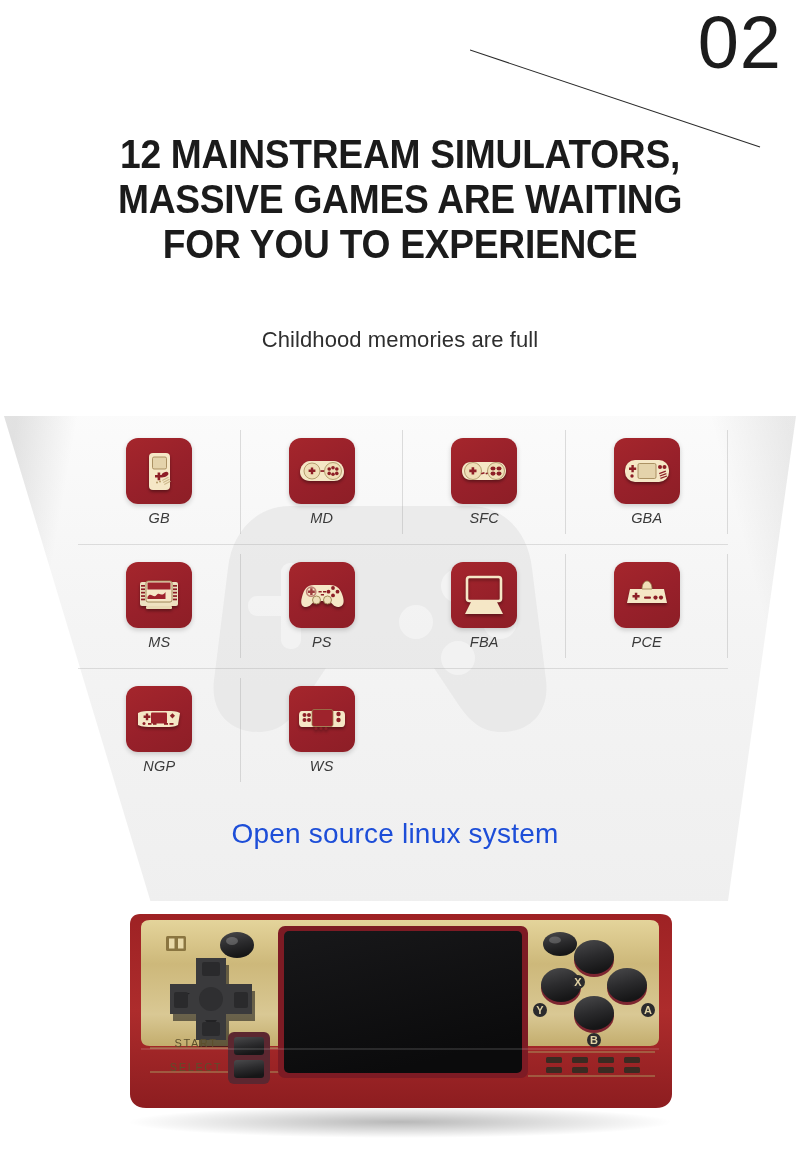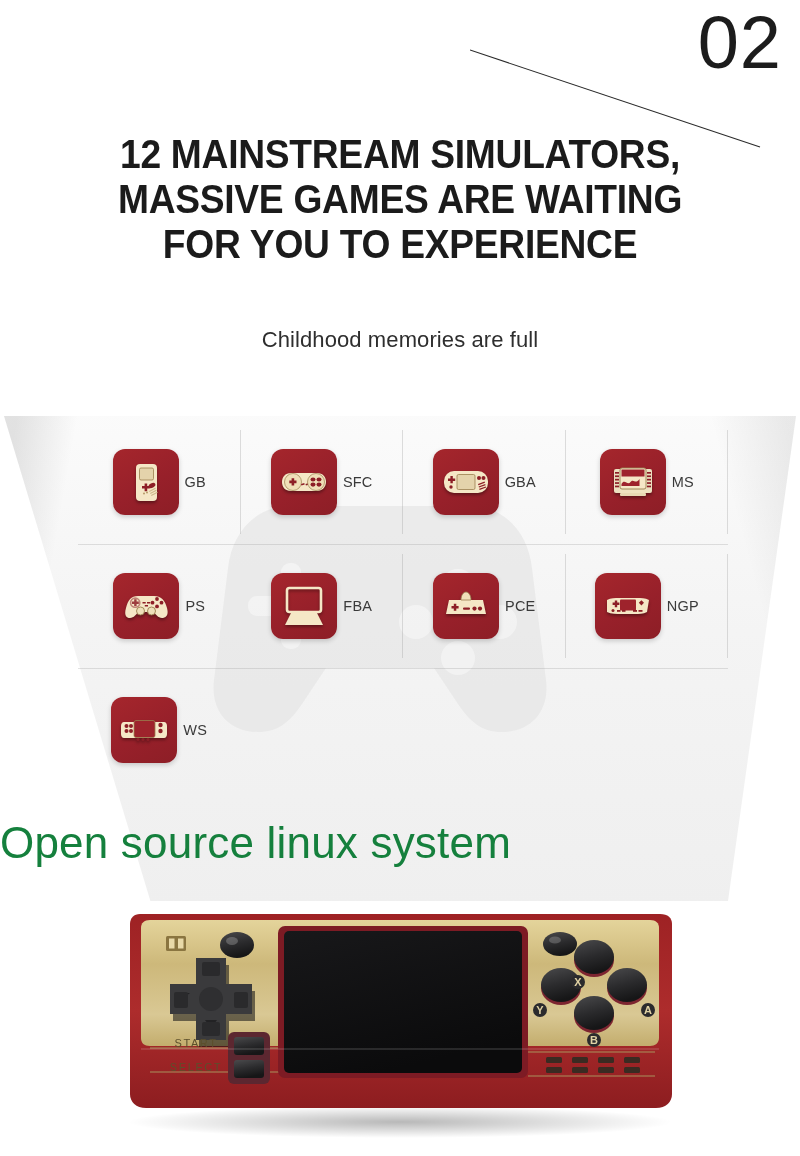--- a/index.html
+++ b/index.html
@@ -52,22 +52,22 @@
     position:absolute; left:170px; top:40px; width:420px; height:330px;
     opacity:0.55; pointer-events:none;
   }
 
   
   .grid {
     position:absolute; left:78px; top:14px; width:650px; height:372px;
     display:grid; grid-template-columns:repeat(4,1fr); grid-template-rows:repeat(3,1fr);
   }
   .cell {
-    position:relative; display:flex; flex-direction:row;
-    align-items:center; justify-content:center; gap:6px;
+    position:relative; display:flex; flex-direction:column;
+    align-items:center; justify-content:center; gap:6px;font-style:italic;
   }
   .cell::after {
     content:""; position:absolute; right:0; top:8%; height:84%;
     width:1px; background:rgba(150,150,150,0.30);
   }
   .cell.nosep::after { display:none; }
   .rowline {
     position:absolute; left:0; width:100%; height:1px;
     background:rgba(150,150,150,0.28);
   }
@@ -77,22 +77,22 @@
     display:flex; align-items:center; justify-content:center;
     box-shadow:0 2px 5px rgba(0,0,0,0.18);
   }
   .tile svg { width:50px; height:50px; display:block; filter:drop-shadow(0 2px 1.5px rgba(0,0,0,0.35)); }
   .cell-label {
     font-size:14.5px; font-weight:400; color:#3a3a3a; letter-spacing:0.2px;
   }
 
   
   .tagline {
-    position:absolute; top:412px; left:0; width:790px; text-align:left;
-    font-size:44px; font-weight:400; color:#15803d; letter-spacing:0.2px;
+    position:absolute; top:412px; left:0; width:790px; text-align:center;
+    font-size:28px; font-weight:400; color:#1d4ed8; letter-spacing:0.2px;
   }
 
   
   .device-wrap { position:absolute; left:0; top:900px; width:800px; height:256px; }
 </style>
 </head>
 <body>
 
 <div class="section-number">02</div>
 <svg class="diag-line" viewBox="0 0 300 110">
@@ -141,20 +141,40 @@
               <rect x="28" y="34" width="7" height="1.1" transform="rotate(-28 28 34)"></rect>
               <rect x="29" y="36" width="7" height="1.1" transform="rotate(-28 29 36)"></rect>
               <rect x="30" y="38" width="7" height="1.1" transform="rotate(-28 30 38)"></rect>
             </g>
         </svg>
       </div>
       <span class="cell-label">GB</span>
     </div>
 
 
+    <div class="cell">
+      <div class="tile">
+        <svg viewBox="0 0 50 50">
+          <path d="M13 15h24c6 0 10 5 10 11s-5 9-10 9H13c-6 0-10-4-10-9s4-11 10-11z" fill="#f5e7c6"></path>
+          <circle cx="15" cy="25" r="8" fill="#f0dfb8" stroke="#9a7f4e" stroke-width="0.7"></circle>
+          <path d="M11.6 23.6h2.2v-2.2h2.4v2.2h2.2v2.4h-2.2v2.2h-2.4v-2.2h-2.2z" fill="#8d1e26"></path>
+          <rect x="23.5" y="24.2" width="4" height="1.7" fill="#8d1e26"></rect>
+          <circle cx="36" cy="25" r="8.5" fill="#f0dfb8" stroke="#9a7f4e" stroke-width="0.7"></circle>
+          <g fill="#8d1e26">
+              <circle cx="32.2" cy="23" r="1.8"></circle>
+              <circle cx="36" cy="21.8" r="1.8"></circle>
+              <circle cx="39.8" cy="23" r="1.8"></circle>
+              <circle cx="32.2" cy="27.4" r="1.8"></circle>
+              <circle cx="36" cy="28.3" r="1.8"></circle>
+              <circle cx="39.8" cy="27.4" r="1.8"></circle>
+            </g>
+        </svg>
+      </div>
+      <span class="cell-label">MD</span>
+    </div>
 
 
     <div class="cell">
       <div class="tile">
         <svg viewBox="0 0 50 50">
           <path d="M12 16h26c6 0 9 4 9 9s-4 9-9 9H12c-6 0-9-4-9-9s3-9 9-9z" fill="#f5e7c6"></path>
           <circle cx="14" cy="25" r="8.5" fill="#f0dfb8" stroke="#9a7f4e" stroke-width="0.7"></circle>
           <path d="M10.3 23.6h2.3v-2.3h2.6v2.3h2.3v2.6h-2.3v2.3h-2.6v-2.3h-2.3z" fill="#8d1e26"></path>
           <g fill="#8d1e26">
               <rect x="22" y="27" width="3.4" height="1.5" transform="rotate(-18 22 27)"></rect>

